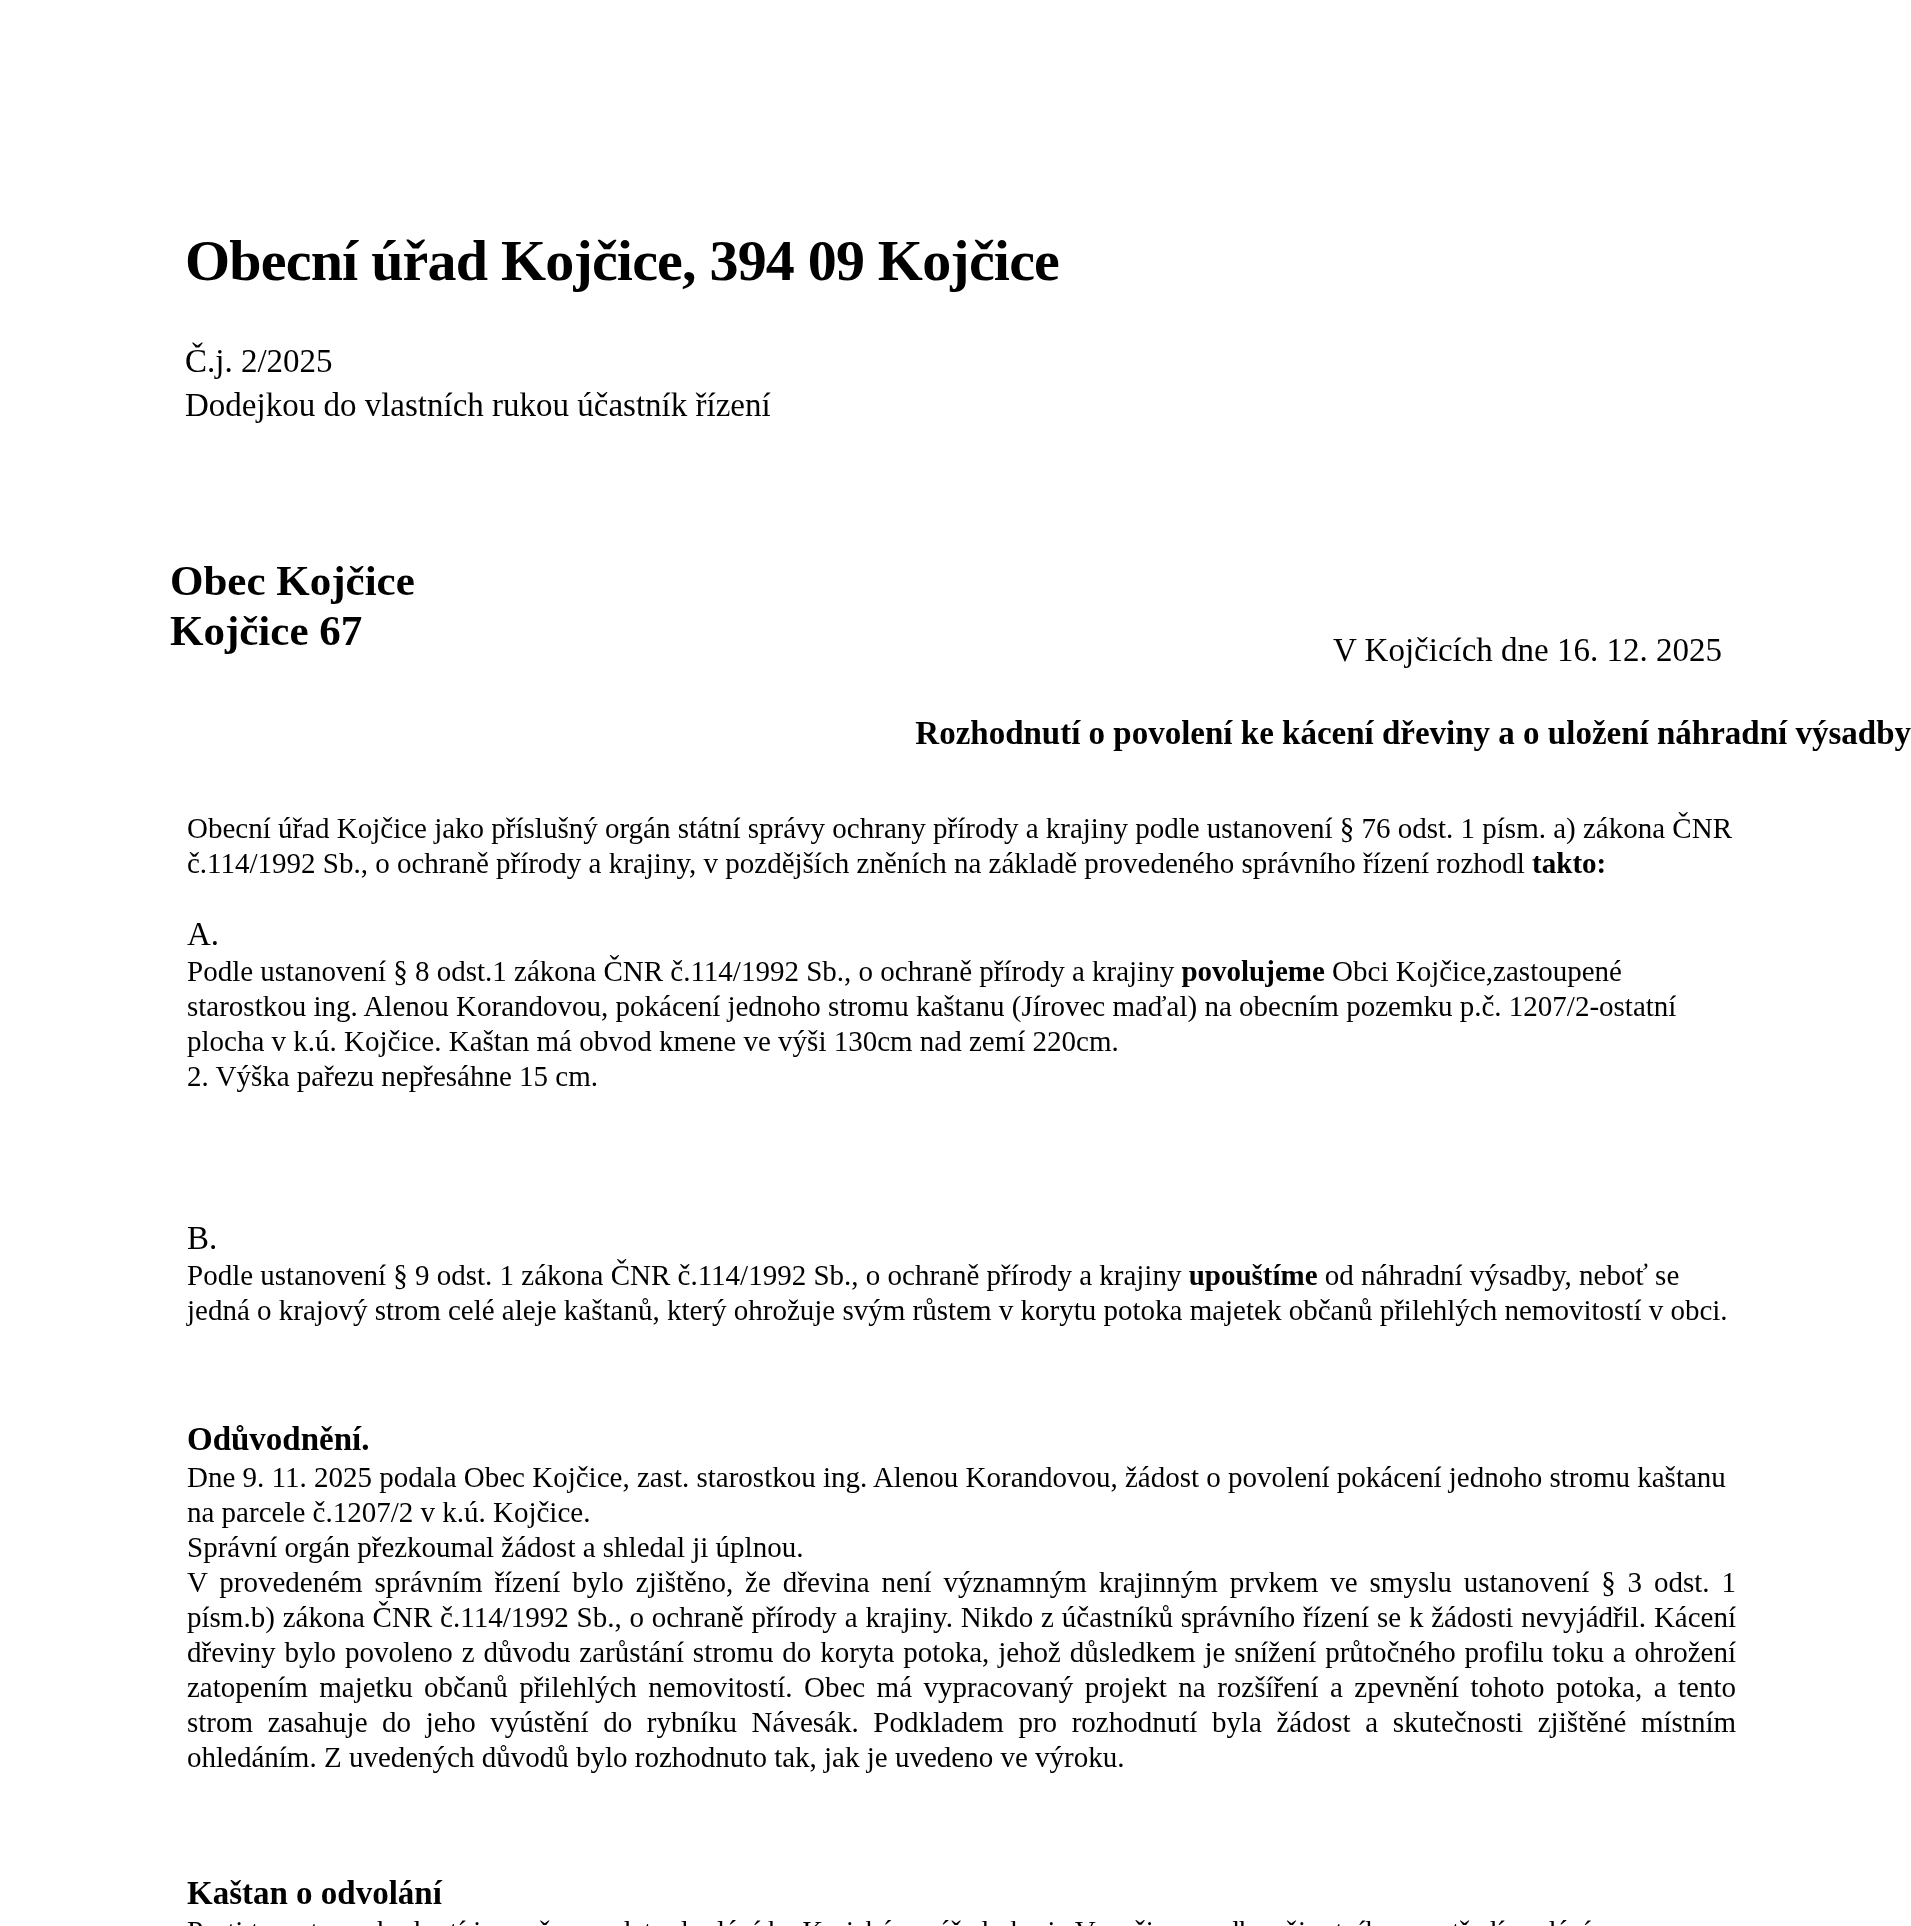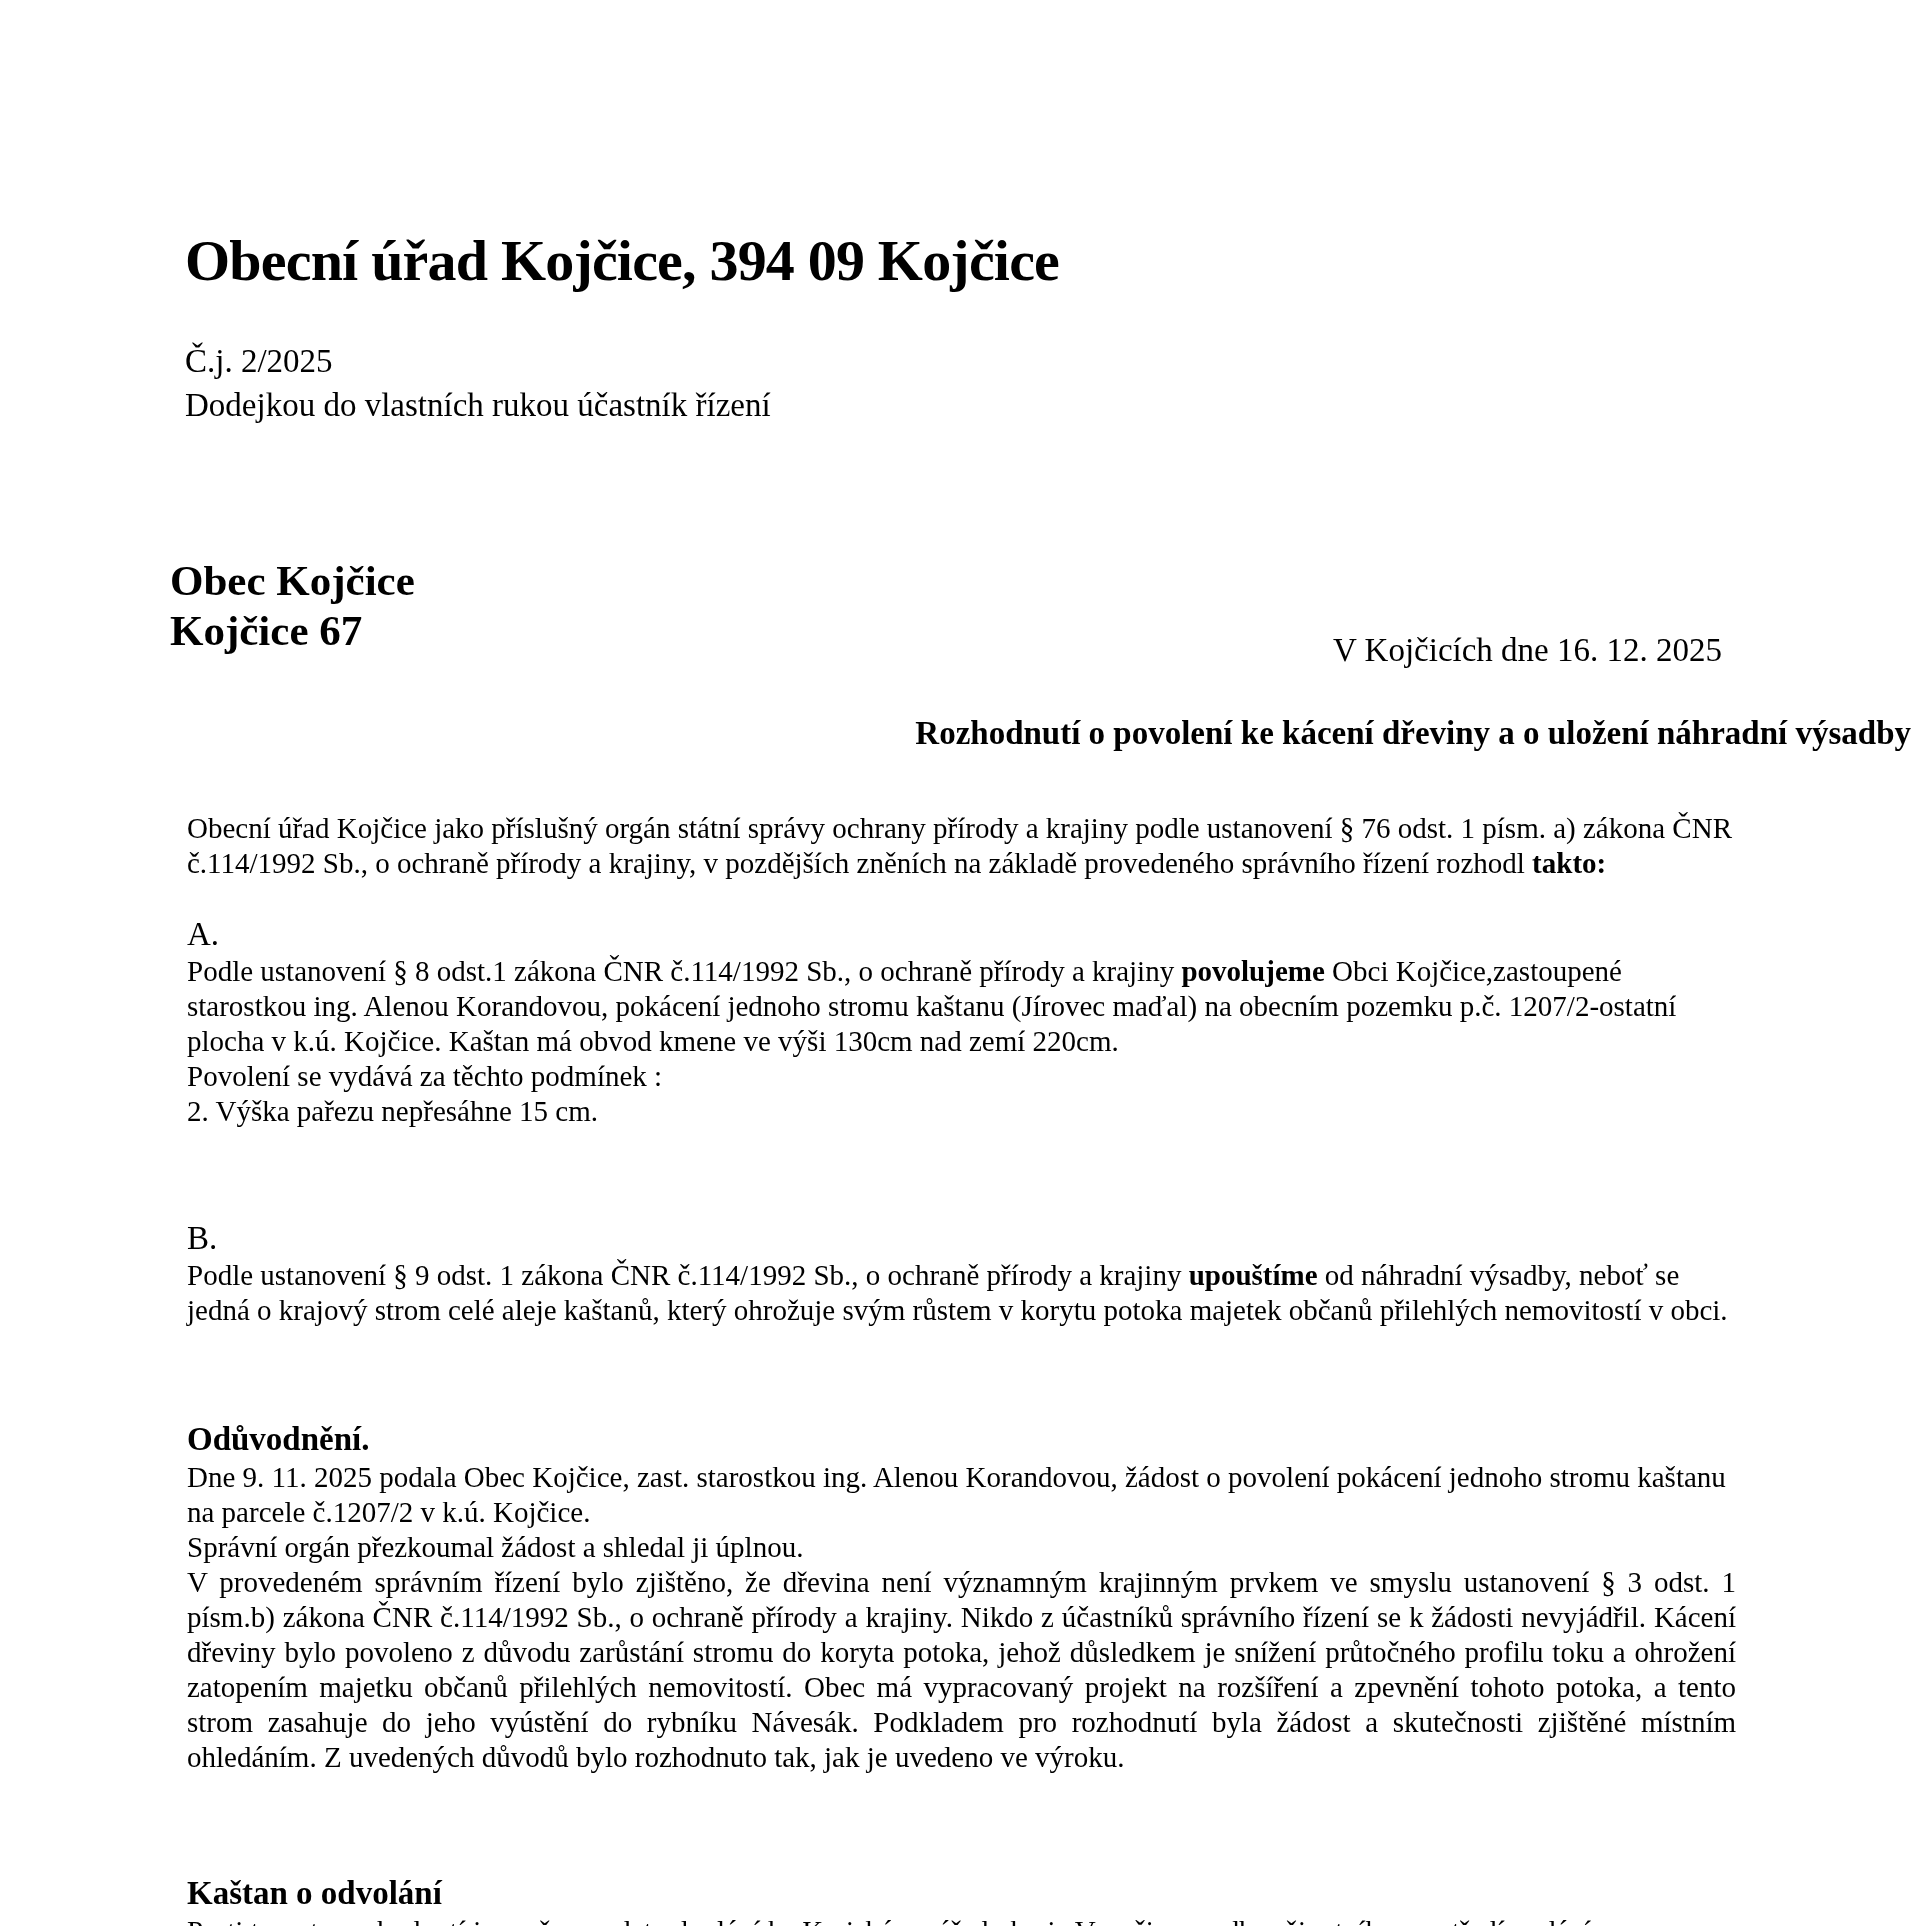--- a/index.html
+++ b/index.html
@@ -39,21 +39,20 @@
 
 <div class="abs heading">Rozhodnutí o povolení ke kácení dřeviny a o uložení náhradní výsadby</div>
 
 <div class="abs body-block" style="top:811px;">
   <p><span>Obecní úřad Kojčice jako příslušný orgán státní správy ochrany přírody a krajiny podle ustanovení § 76 odst. 1 písm. a) zákona ČNR č.114/1992 Sb., o ochraně přírody a krajiny, v pozdějších zněních na základě provedeného správního řízení rozhodl </span><b>takto:</b></p>
 </div>
 
 <div class="abs body-block" style="top:915px;">
   <div class="letter">A.</div>
   <p><span>Podle ustanovení § 8 odst.1 zákona ČNR č.114/1992 Sb., o ochraně přírody a krajiny </span><b>povolujeme</b><span> Obci Kojčice,zastoupené starostkou ing. Alenou Korandovou, pokácení jednoho stromu kaštanu (Jírovec maďal) na obecním pozemku p.č. 1207/2-ostatní plocha v k.ú. Kojčice. Kaštan má obvod kmene ve výši 130cm nad zemí 220cm.</span></p>
-  <p>Povolení se vydává za těchto podmínek :</p>
   <p>2. Výška pařezu nepřesáhne 15 cm.</p>
 </div>
 
 <div class="abs body-block" style="top:1219px;">
   <div class="letter">B.</div>
   <p><span>Podle ustanovení § 9 odst. 1 zákona ČNR č.114/1992 Sb., o ochraně přírody a krajiny </span><b>upouštíme</b><span>  od náhradní výsadby, neboť se jedná o krajový strom celé aleje kaštanů, který  ohrožuje svým růstem v korytu potoka majetek občanů přilehlých nemovitostí v obci.</span></p>
 </div>
 
 <div class="abs body-block" style="top:1418px;">
   <div class="sect-head">Odůvodnění.</div>

